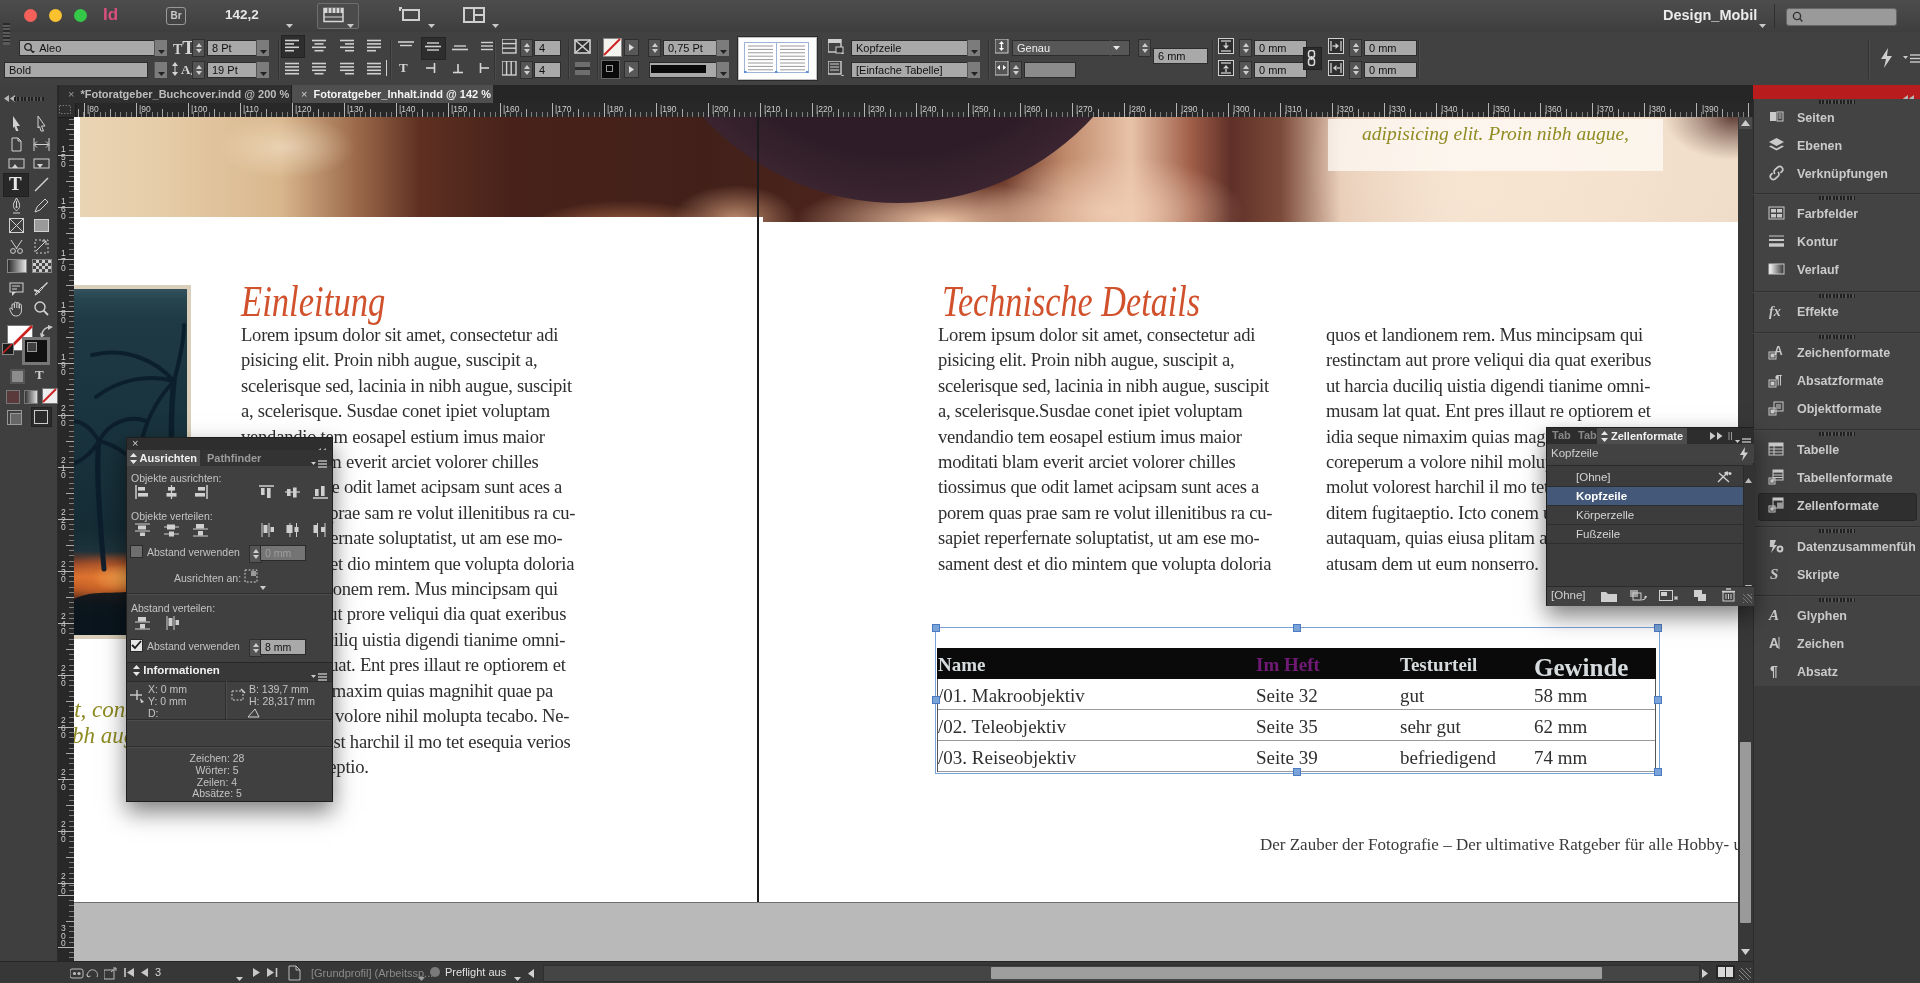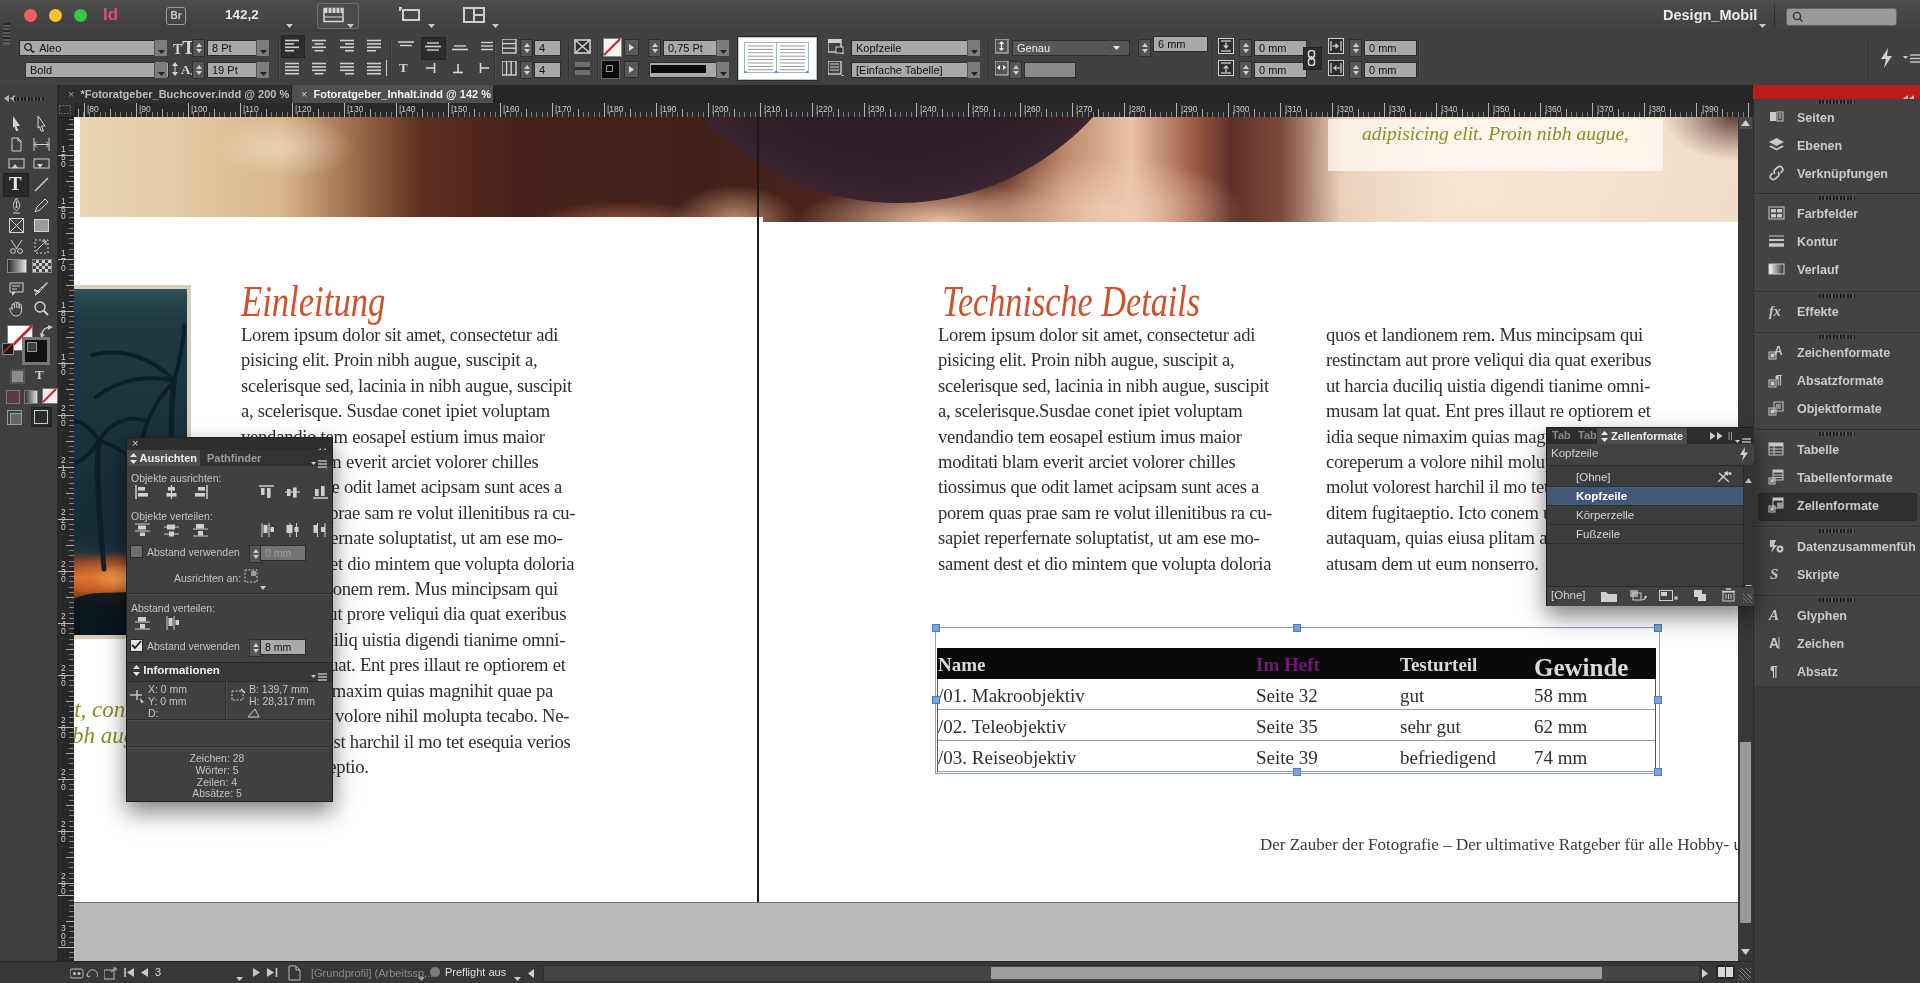--- a/index.html
+++ b/index.html
@@ -90,21 +90,21 @@
         <div class="abs" style="left:3px;top:23px;width:7px;height:22px;background-image:repeating-linear-gradient(#2a2a2a 0 1.5px,#5a5a5a 1.5px 3.6px);"></div>
         <div class="fld" style="left:19px;top:40px;width:134px;">&nbsp;&nbsp;&nbsp;&nbsp;&nbsp;Aleo</div>
         <svg class="abs" style="left:23px;top:42px;" width="14" height="11">
           <circle cx="5" cy="5" r="3.3" fill="none" stroke="#222" stroke-width="1.3"></circle>
           <line x1="7.4" y1="7.4" x2="10" y2="10" stroke="#222" stroke-width="1.3"></line>
           <path d="M8 9 l4 0 l-2 2.5 z" fill="#222"></path>
         </svg>
         <div class="drop" style="left:154px;top:40px;"><svg width="7" height="4">
             <polygon points="0,0 7,0 3.5,4" fill="#222"></polygon>
           </svg></div>
-        <div class="fld" style="left:25px;top:62px;width:134px;">Bold</div>
+        <div class="fld" style="left:4px;top:62px;width:134px;">Bold</div>
         <div class="drop" style="left:154px;top:62px;"><svg width="7" height="4">
             <polygon points="0,0 7,0 3.5,4" fill="#222"></polygon>
           </svg></div>
         <div class="abs" style="left:173px;top:37px;color:#d5d5d5;font-family:'Liberation Serif';font-size:14px;font-weight:bold;">T<span style="font-size:19px;">T</span></div>
         <svg class="abs" style="left:172px;top:62px;" width="8" height="14">
           <polygon points="0,4 6,4 3,0" fill="#d5d5d5"></polygon>
           <polygon points="0,10 6,10 3,14" fill="#d5d5d5"></polygon>
           <line x1="3" y1="3" x2="3" y2="11" stroke="#d5d5d5"></line>
         </svg>
         <div class="abs" style="left:181px;top:60px;color:#d5d5d5;font-family:'Liberation Serif';font-weight:bold;"><span style="font-size:13px;">A</span><span style="font-size:10px;vertical-align:-1px;">A</span></div>
@@ -349,21 +349,21 @@
           </svg>
         </div>
         <div class="spin" style="left:1138px;top:39px;">
           <svg width="6" height="4" style="display:block;margin:3px auto 1px;">
             <polygon points="0,4 6,4 3,0" fill="#ccc"></polygon>
           </svg>
           <svg width="6" height="4" style="display:block;margin:2px auto 0;">
             <polygon points="0,0 6,0 3,4" fill="#ccc"></polygon>
           </svg>
         </div>
-        <div class="fld" style="left:1153px;top:36px;width:45px;">6 mm</div>
+        <div class="fld" style="left:1153px;top:48px;width:45px;">6 mm</div>
         <svg class="abs" style="left:995px;top:61px;" width="15" height="16">
           <rect x="0" y="0" width="13" height="14" fill="#555" stroke="#cfcfcf"></rect>
           <path d="M2 6.5 l3 -2.5 l0 5 z" fill="#fff"></path>
           <path d="M11 6.5 l-3 -2.5 l0 5 z" fill="#fff"></path>
         </svg>
         <div class="spin" style="left:1009px;top:61px;">
           <svg width="6" height="4" style="display:block;margin:3px auto 1px;">
             <polygon points="0,4 6,4 3,0" fill="#ccc"></polygon>
           </svg>
           <svg width="6" height="4" style="display:block;margin:2px auto 0;">

